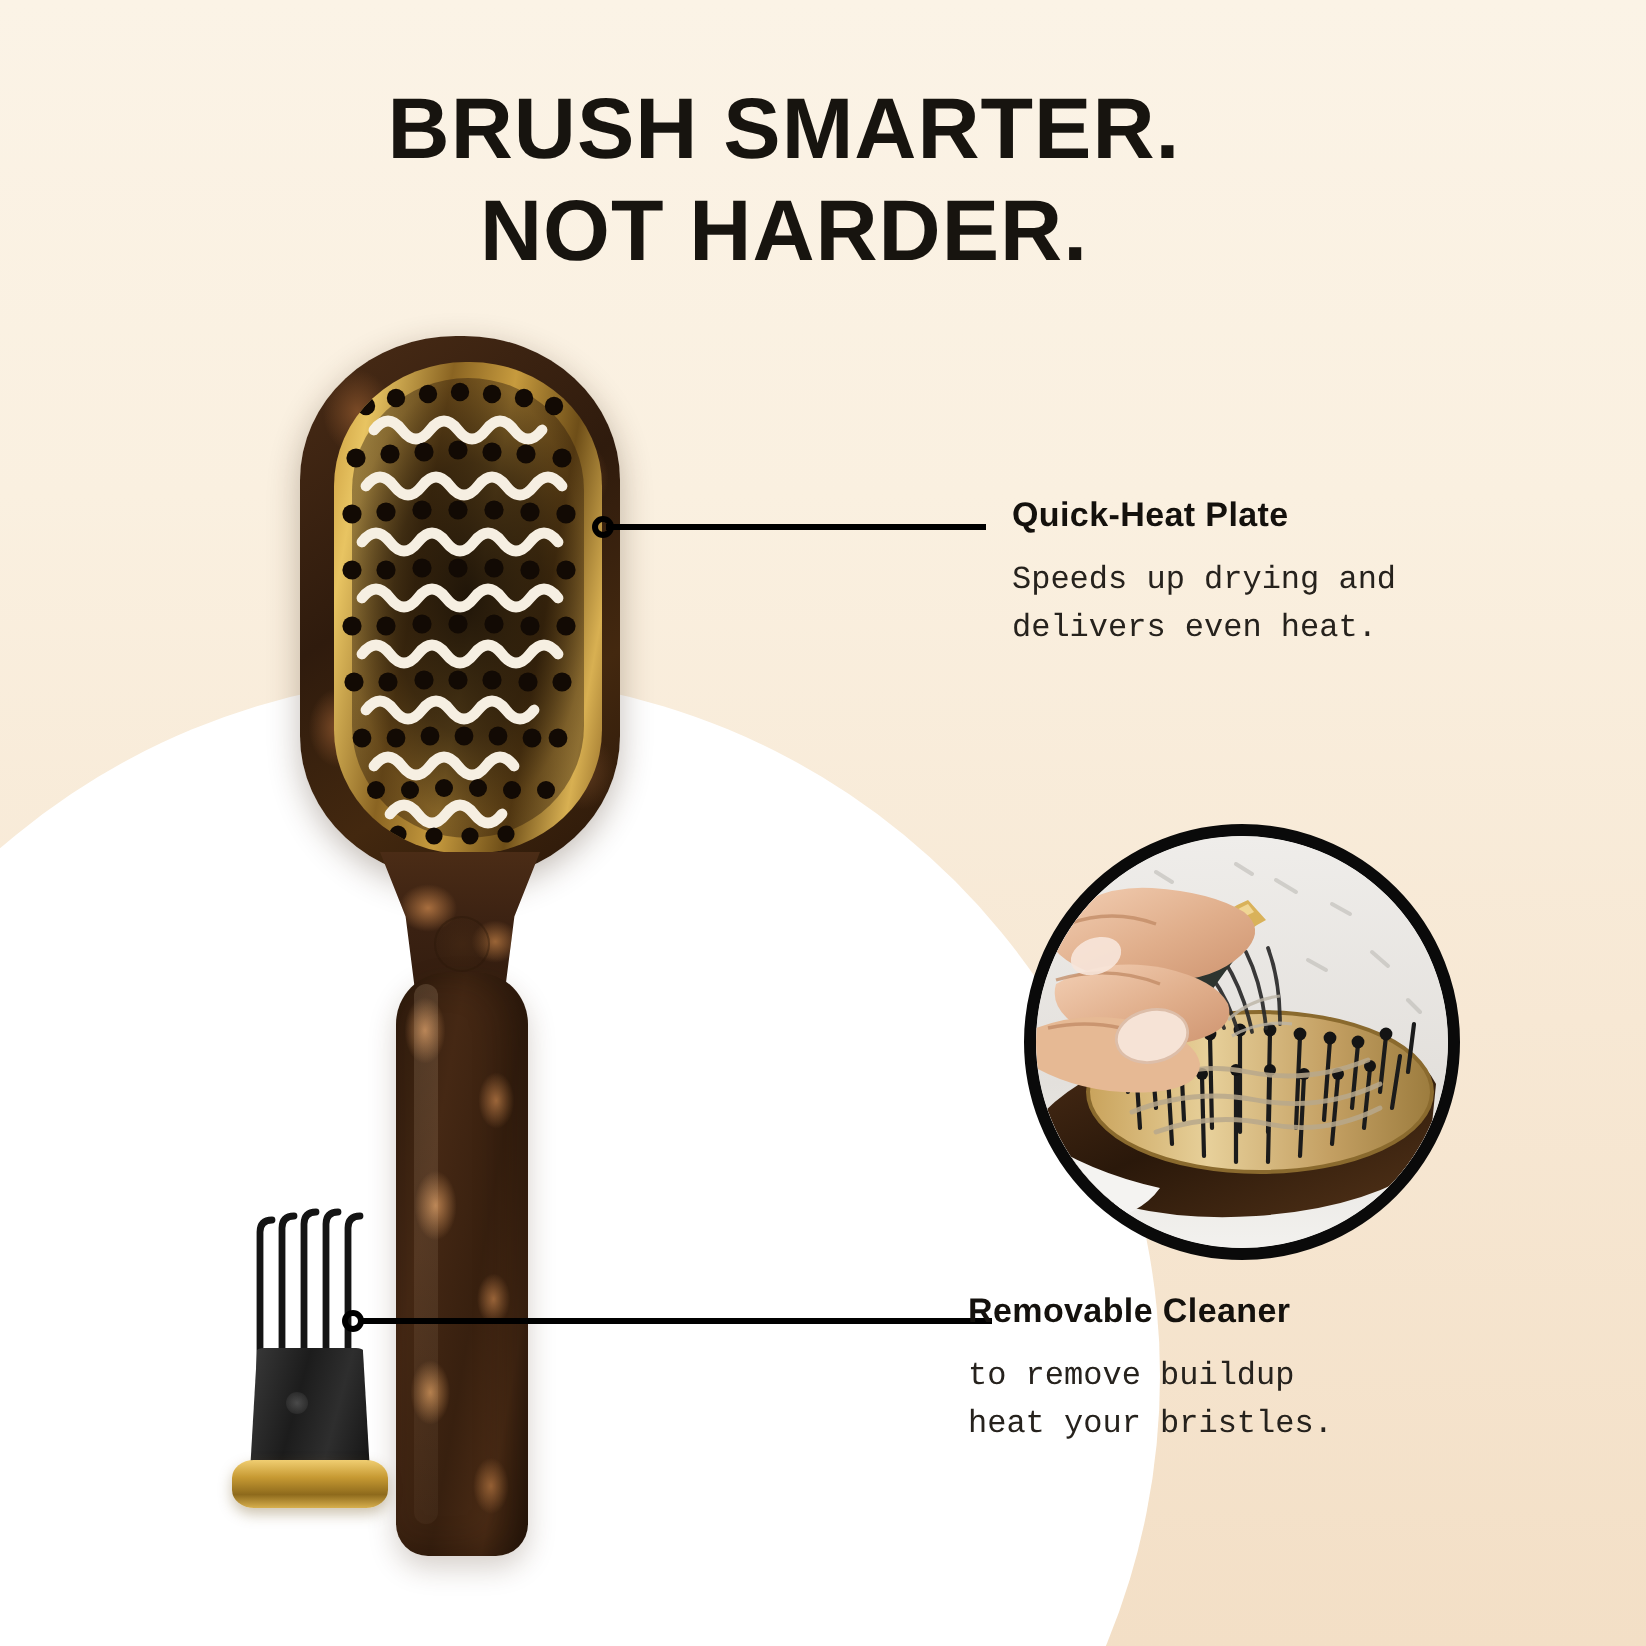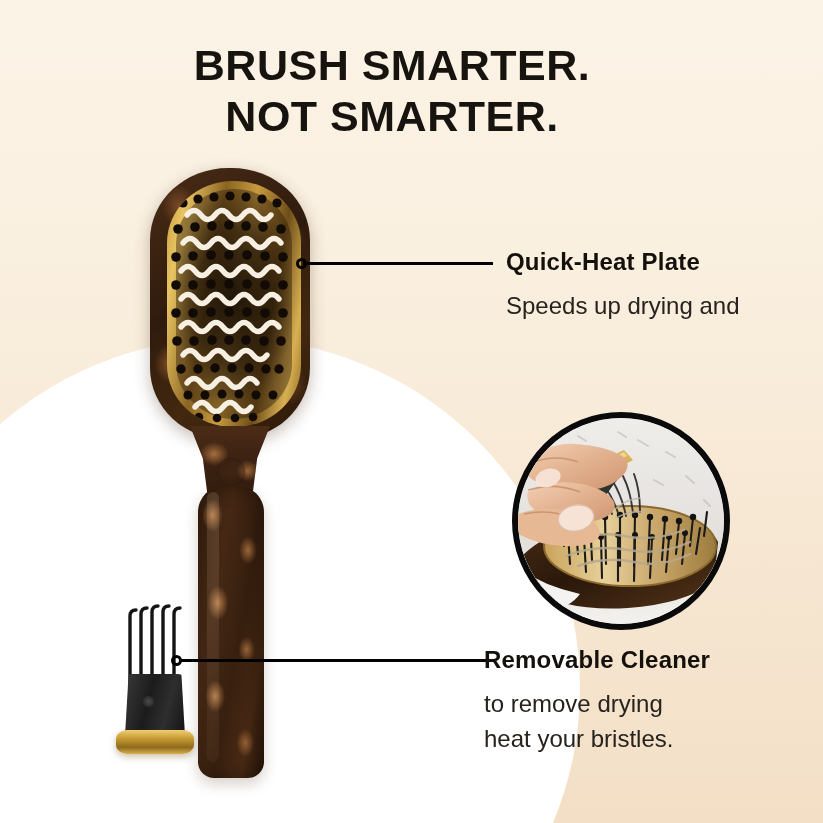--- a/index.html
+++ b/index.html
@@ -220,45 +220,46 @@
     background: #E8E6E2;
   }
   .inset-photo { position: absolute; inset: 0; }
 
   
   .callout { position: absolute; width: 300px; }
   #callout-top { left: 506px; top: 248px; }
   #callout-bottom { left: 484px; top: 646px; }
 
   .callout-title {
-    font-size: 24px;
+    font-size: 17px;
     font-weight: 700;
     color: #14110D;
     letter-spacing: 0.2px;
     line-height: 1.2;
     margin-bottom: 11px;
   }
   .callout-body {
-    font-size: 24px;
+    font-size: 16px;
     font-weight: 400;
     color: #26221D;
     line-height: 1.46;
+    font-family: Liberation Mono, monospace;
   }
   .callout-body .ln { display: block; white-space: nowrap; }
 </style>
 </head>
 <body>
 
 <div id="canvas">
 
   <div class="white-circle"></div>
 
   <h1 class="headline">
     <span class="ln">BRUSH SMARTER.</span>
-    <span class="ln">NOT SMARTER.</span>
+    <span class="ln">NOT HARDER.</span>
   </h1>
 
   <div class="product">
 
     <div class="head-shell">
       <div class="head-plate">
 
         <svg class="waves" viewBox="0 0 134 246" preserveAspectRatio="none">
           <g stroke="#F6EFE2" stroke-width="5.4" fill="none" stroke-linecap="round">
             <path d="M20 34 q7 -9 14 0 q7 9 14 0 q7 -9 14 0 q7 9 14 0 q7 -9 14 0 q7 9 14 0"></path>
@@ -494,24 +495,25 @@
 
         <path d="M0 150 q26 18 62 26 q-10 14 -34 18 L0 206 z" fill="#F4F3F1"></path>
       </g>
     </svg>
   </div>
 
   <div class="callout" id="callout-top">
     <div class="callout-title">Quick-Heat Plate</div>
     <div class="callout-body">
       <span class="ln">Speeds up drying and</span>
+      <span class="ln">delivers even heat.</span>
     </div>
   </div>
 
   <div class="callout" id="callout-bottom">
     <div class="callout-title">Removable Cleaner</div>
     <div class="callout-body">
-      <span class="ln">to remove drying</span>
+      <span class="ln">to remove buildup</span>
       <span class="ln">heat your bristles.</span>
     </div>
   </div>
 
 </div>
 
 </body></html>

